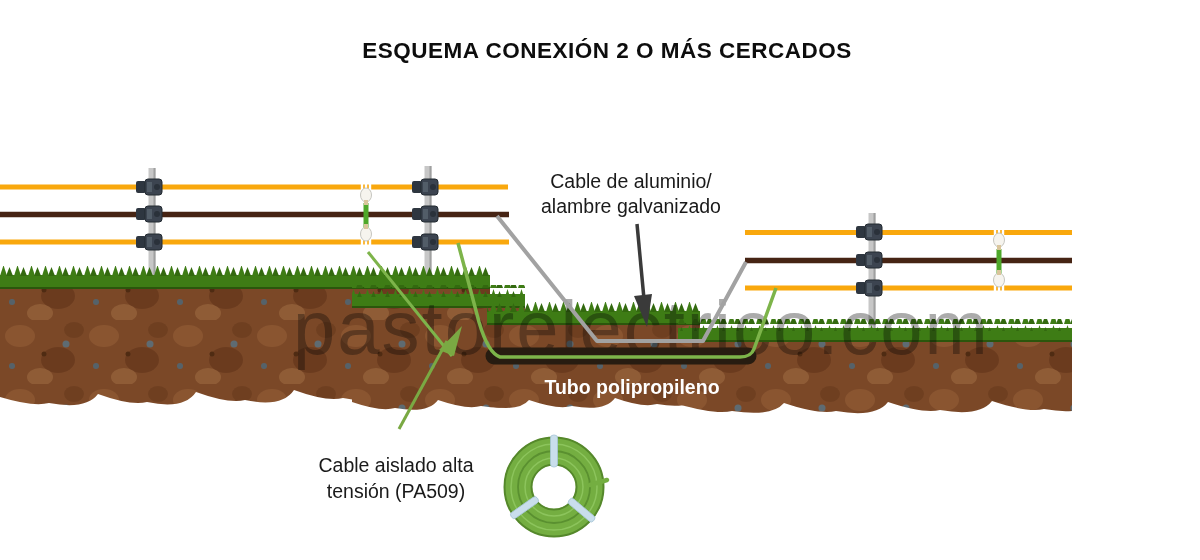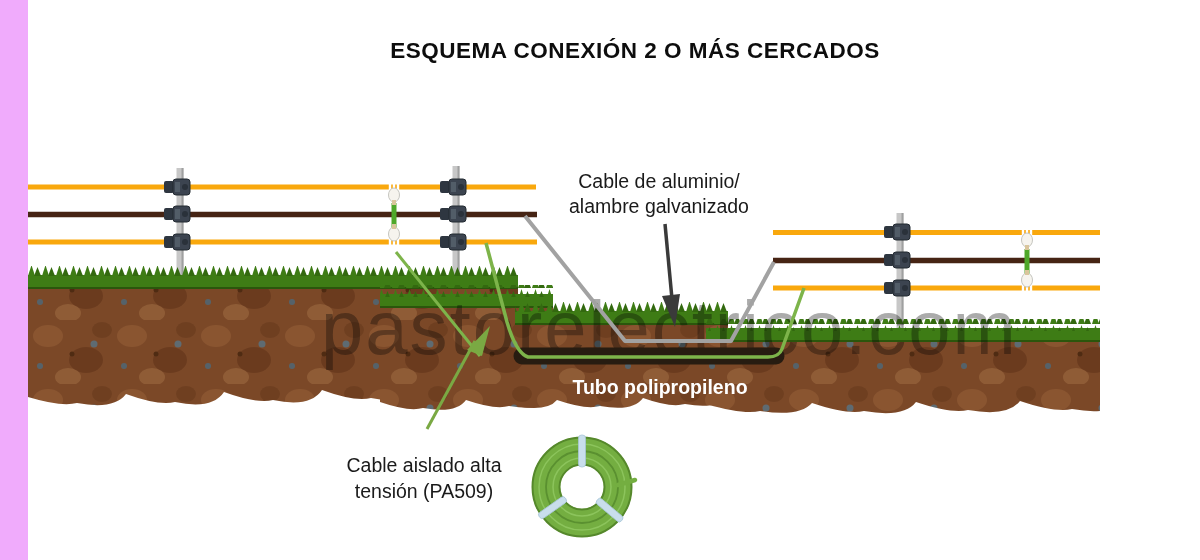--- a/index.html
+++ b/index.html
@@ -1,17 +1,17 @@
 <!DOCTYPE html>
 <html><head>
 <meta charset="utf-8">
 <style>
   html,body{margin:0;padding:0;background:#fff;}
-  .stage{position:relative;width:1072px;height:560px;background:#f0abfc;overflow:hidden;
-         font-family:"Liberation Sans", sans-serif;padding-left:28px;}
+  .stage{position:relative;width:1072px;height:560px;background:#22c55e;overflow:hidden;
+         font-family:"Liberation Sans", sans-serif;}
   svg{display:block;}
   text{font-family:"Liberation Sans", sans-serif;}
   .title{font-size:22.5px;font-weight:bold;fill:#0d0d0d;letter-spacing:.5px;}
   .lbl{font-size:19.5px;fill:#1a1a1a;}
   .lbl-white{font-size:19.5px;font-weight:600;fill:#ffffff;}
   .wm{font-size:76px;fill:#9c9c9c;mix-blend-mode:multiply;opacity:.85;letter-spacing:2px;}
 </style>
 </head>
 <body>
 

